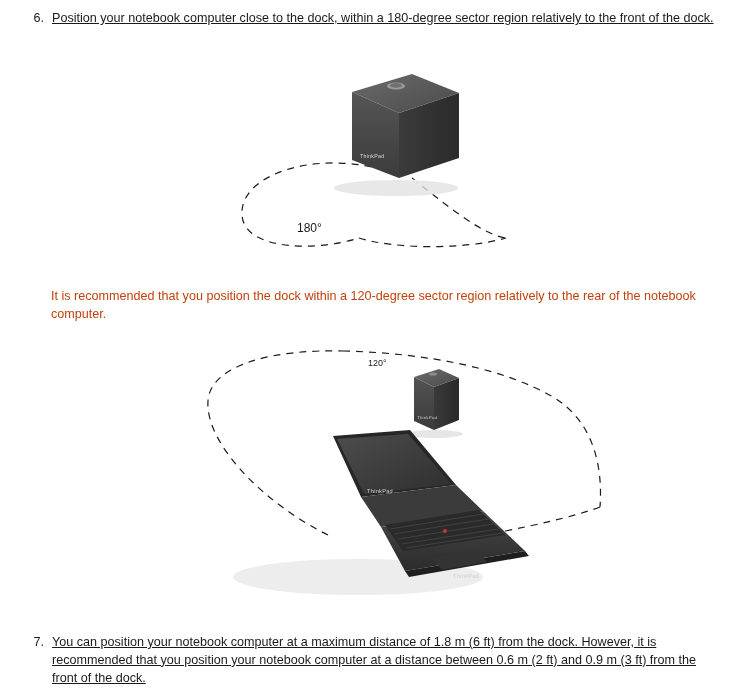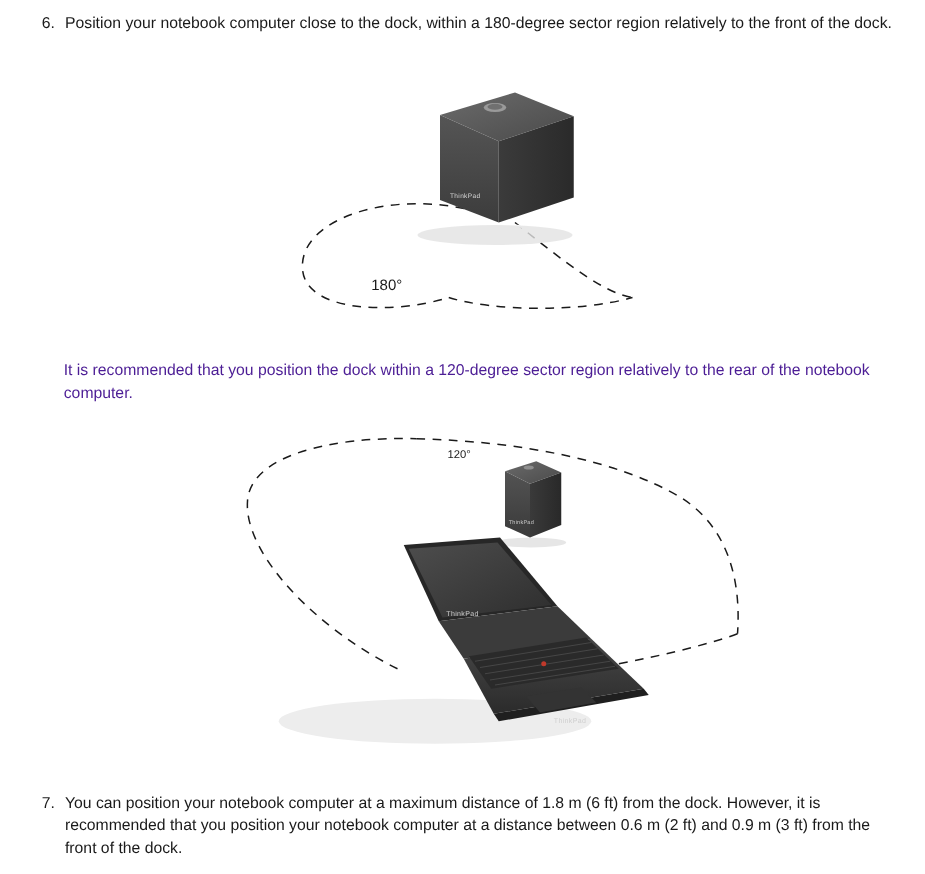--- a/index.html
+++ b/index.html
@@ -31,58 +31,59 @@
   }
   .step-num {
     width: 26px;
     flex: 0 0 26px;
     text-align: right;
     padding-right: 8px;
     box-sizing: border-box;
   }
   .step-text {
     flex: 1;
+    text-decoration: underline;
   }
   #step6 {
     top: 10px;
     left: 26px;
     width: 690px;
   }
   #step7 {
     top: 634px;
     left: 26px;
     width: 690px;
   }
 
   
   .para {
     position: absolute;
     font-size: 12.6px;
     line-height: 1.42;
-    color: #4c1d95;
+    color: #c2410c;
   }
   #recommend-para {
     top: 288px;
     left: 51px;
     width: 672px;
   }
 
   
   .figure {
     position: absolute;
   }
   #figure-180 {
     top: 60px;
     left: 184px;
     width: 380px;
     height: 200px;
   }
   #figure-120 {
     top: 335px;
-    left: 143px;
+    left: 153px;
     width: 480px;
     height: 285px;
   }
   .fig-svg {
     display: block;
   }
   .angle-label {
     font-size: 12px;
     fill: #1a1a1a;
     font-family: "Liberation Sans", sans-serif;

